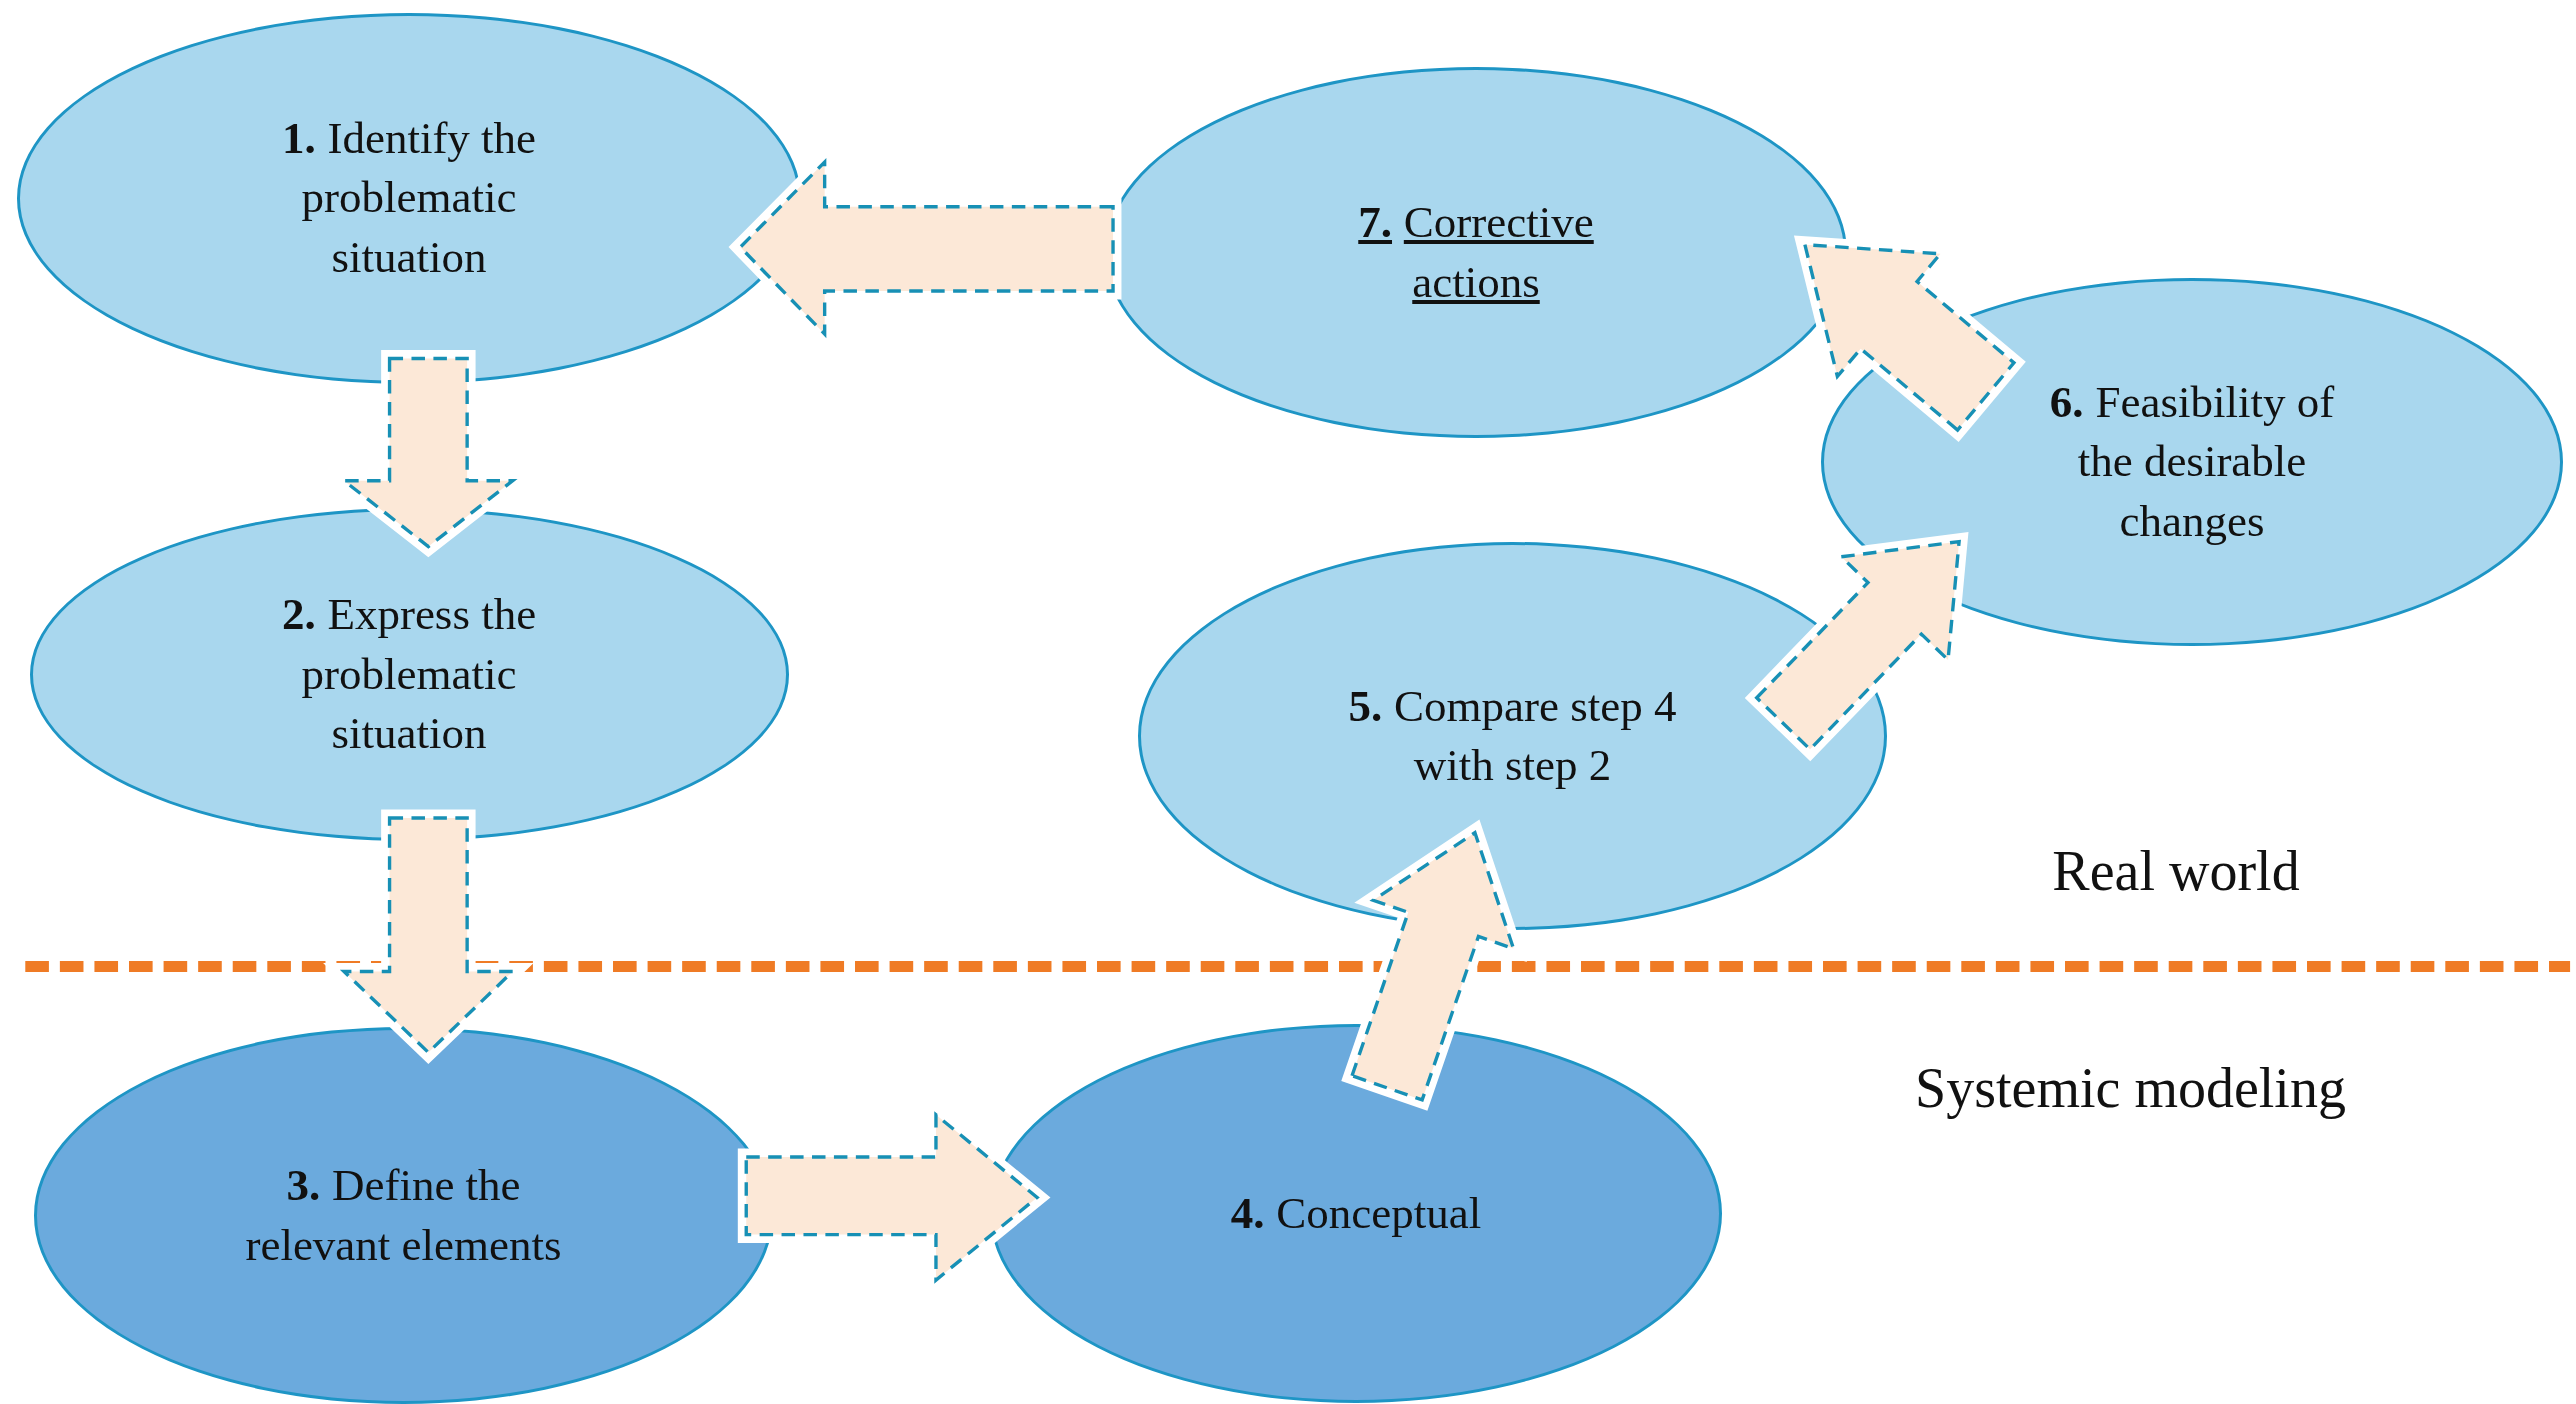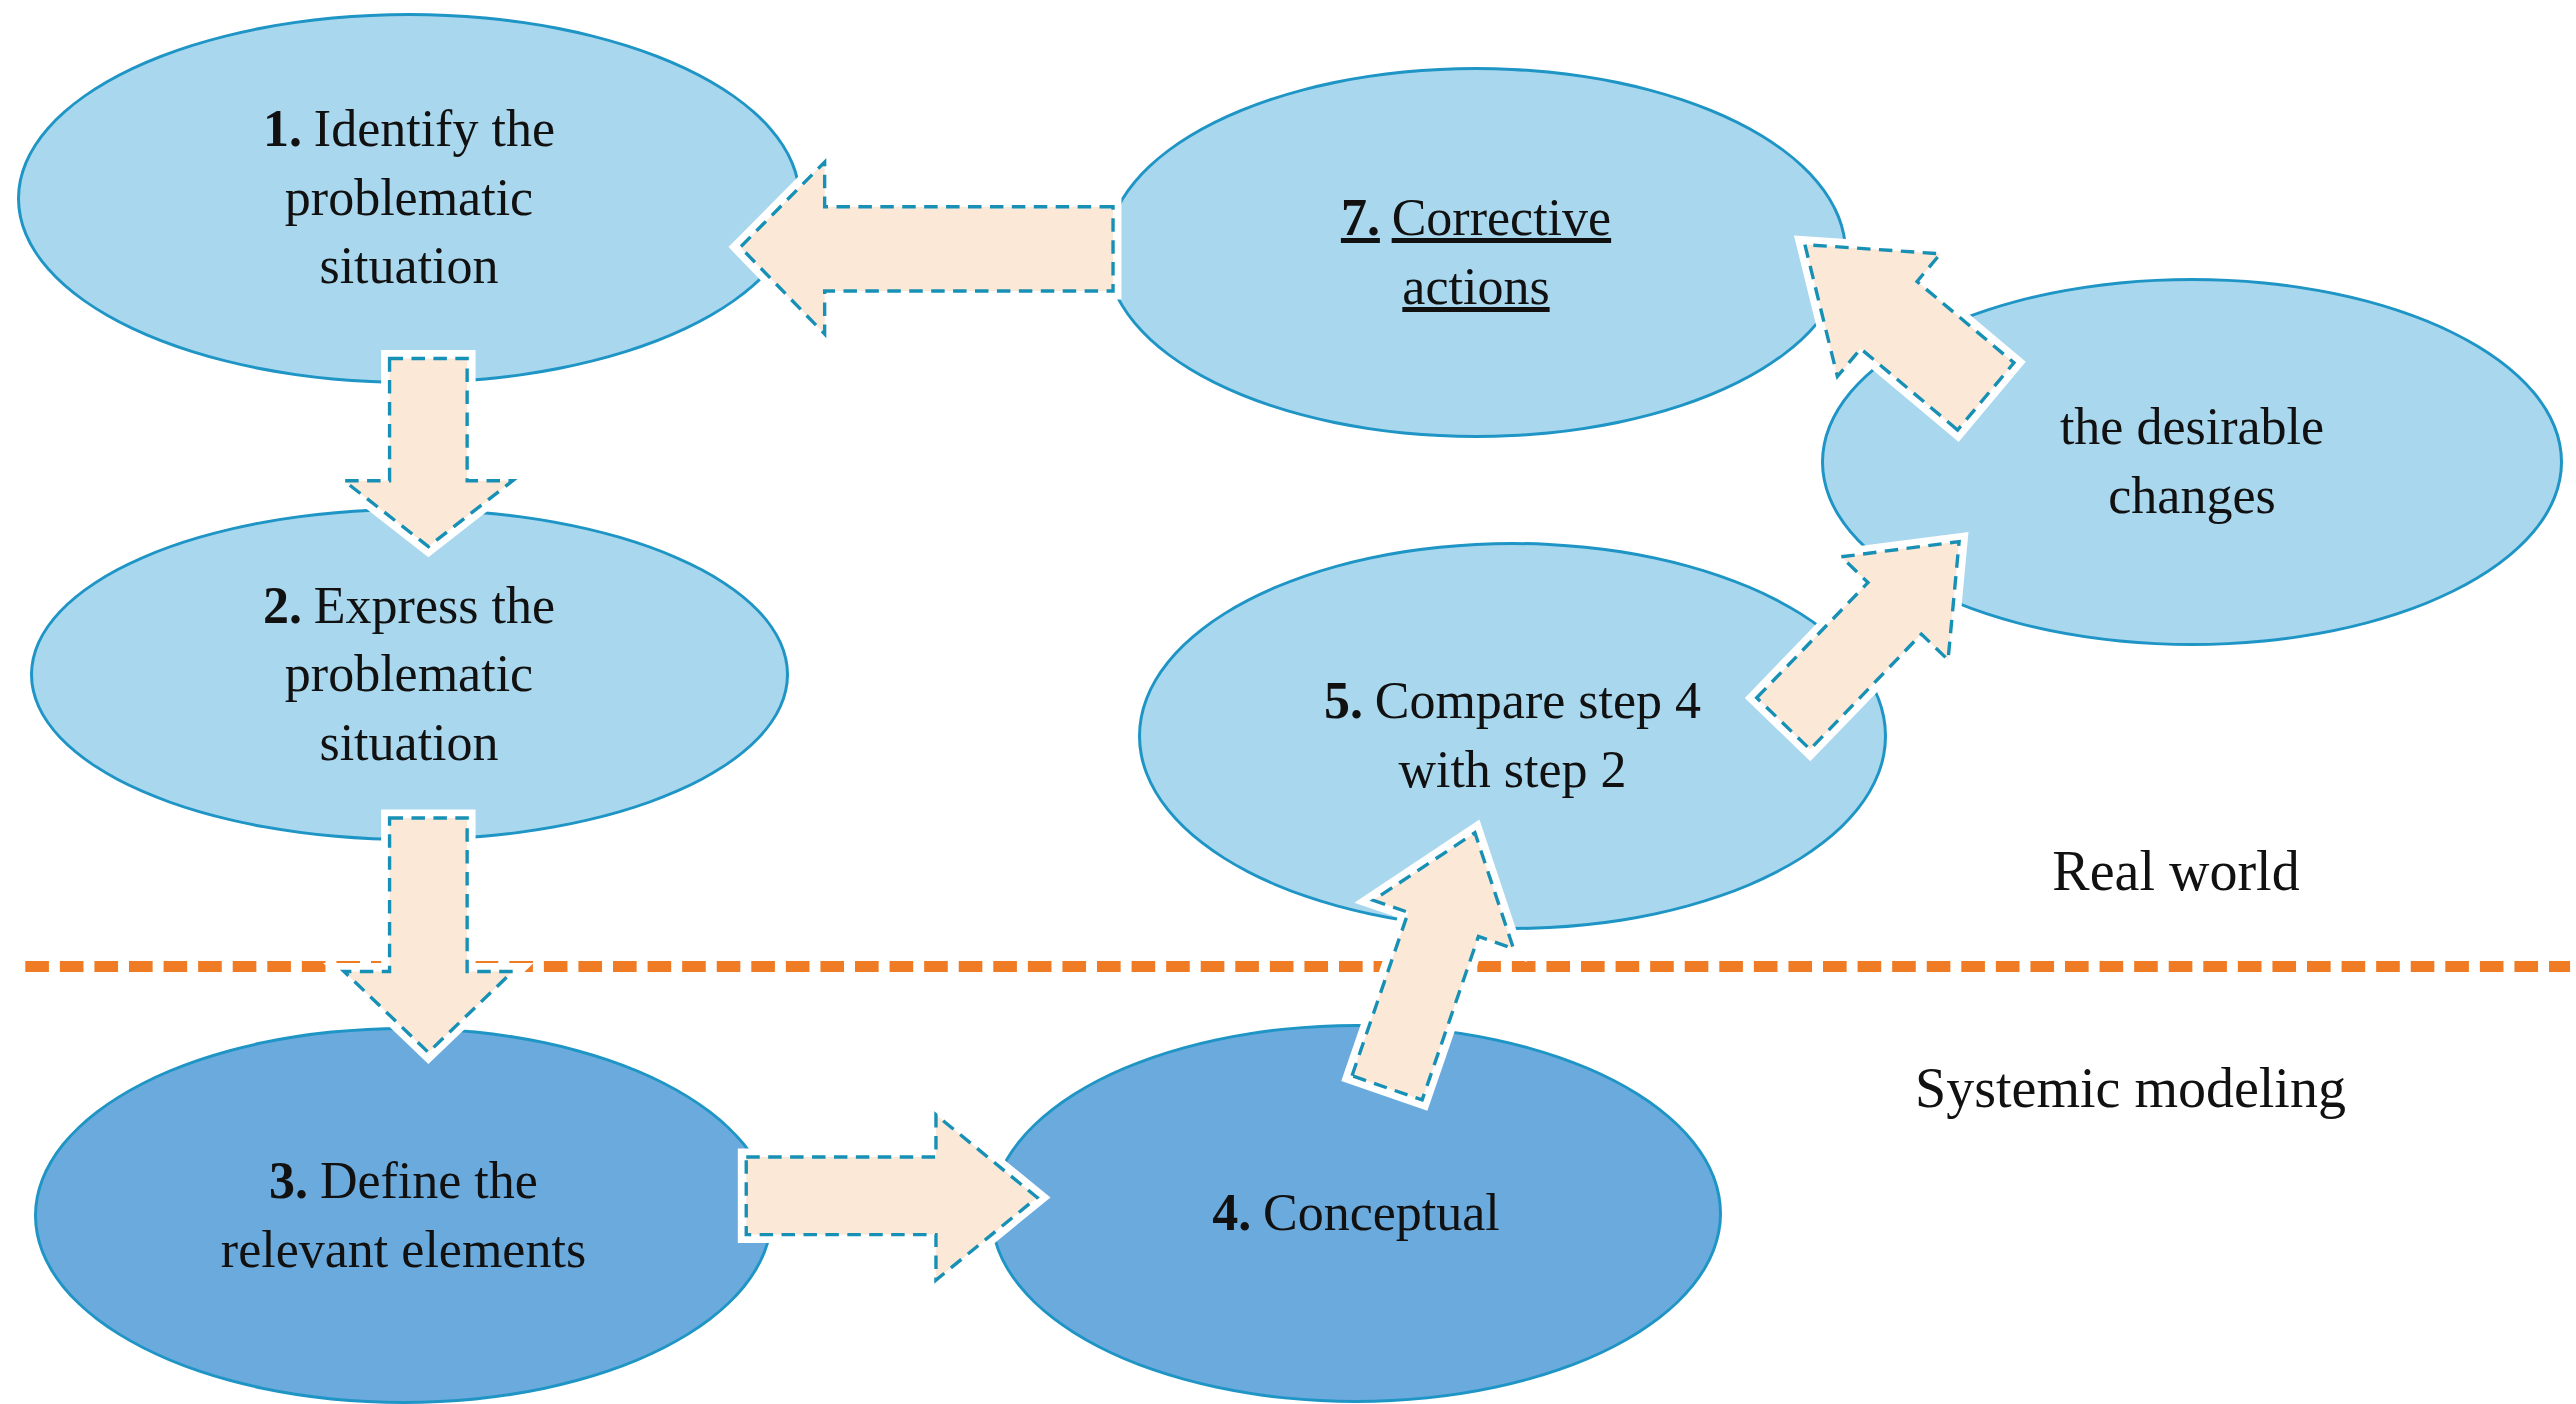--- a/index.html
+++ b/index.html
@@ -15,21 +15,21 @@
     border-radius:50%;
     border:3.4px solid var(--node-stroke,#1e95c5);
     display:flex;align-items:center;justify-content:center;
     box-sizing:border-box;
     z-index:1;
   }
   .node.light{background:var(--node-light,#a9d7ee);}
   .node.dark{background:var(--node-dark,#6baadd);}
   .node-label{
     text-align:center;
-    font-size:52px;
+    font-size:45px;
     line-height:1.32;
     color:var(--text,#111);
   }
   .node-label .num{font-weight:bold;margin-right:11.8px;}
   .region-label{
     position:absolute;
     text-align:center;
     font-size:56px;
     color:var(--text,#111);
     z-index:3;
@@ -90,20 +90,21 @@
 
   <div class="node light" style="left:1138px;top:542px;width:749px;height:388px;">
     <div class="node-label" style="width:472px;">
       <div><span class="num">5.</span><span>Compare step 4</span></div>
       <div>with step 2</div>
     </div>
   </div>
 
   <div class="node light" style="left:1821px;top:278px;width:742px;height:368px;">
     <div class="node-label" style="width:405px;">
+      <div><span class="num">6.</span><span>Feasibility of</span></div>
       <div>the desirable</div>
       <div>changes</div>
     </div>
   </div>
 
   <div class="node light" style="left:1105px;top:67px;width:742px;height:371px;">
     <div class="node-label" style="width:388px;text-decoration:underline;">
       <div><span class="num">7.</span><span>Corrective</span></div>
       <div>actions</div>
     </div>

